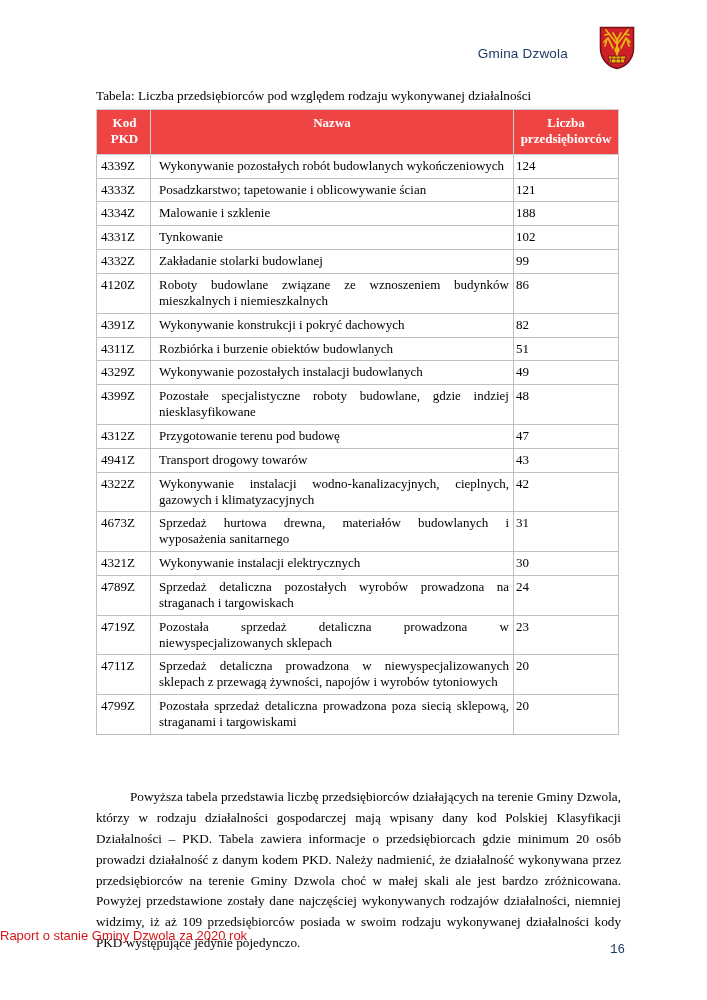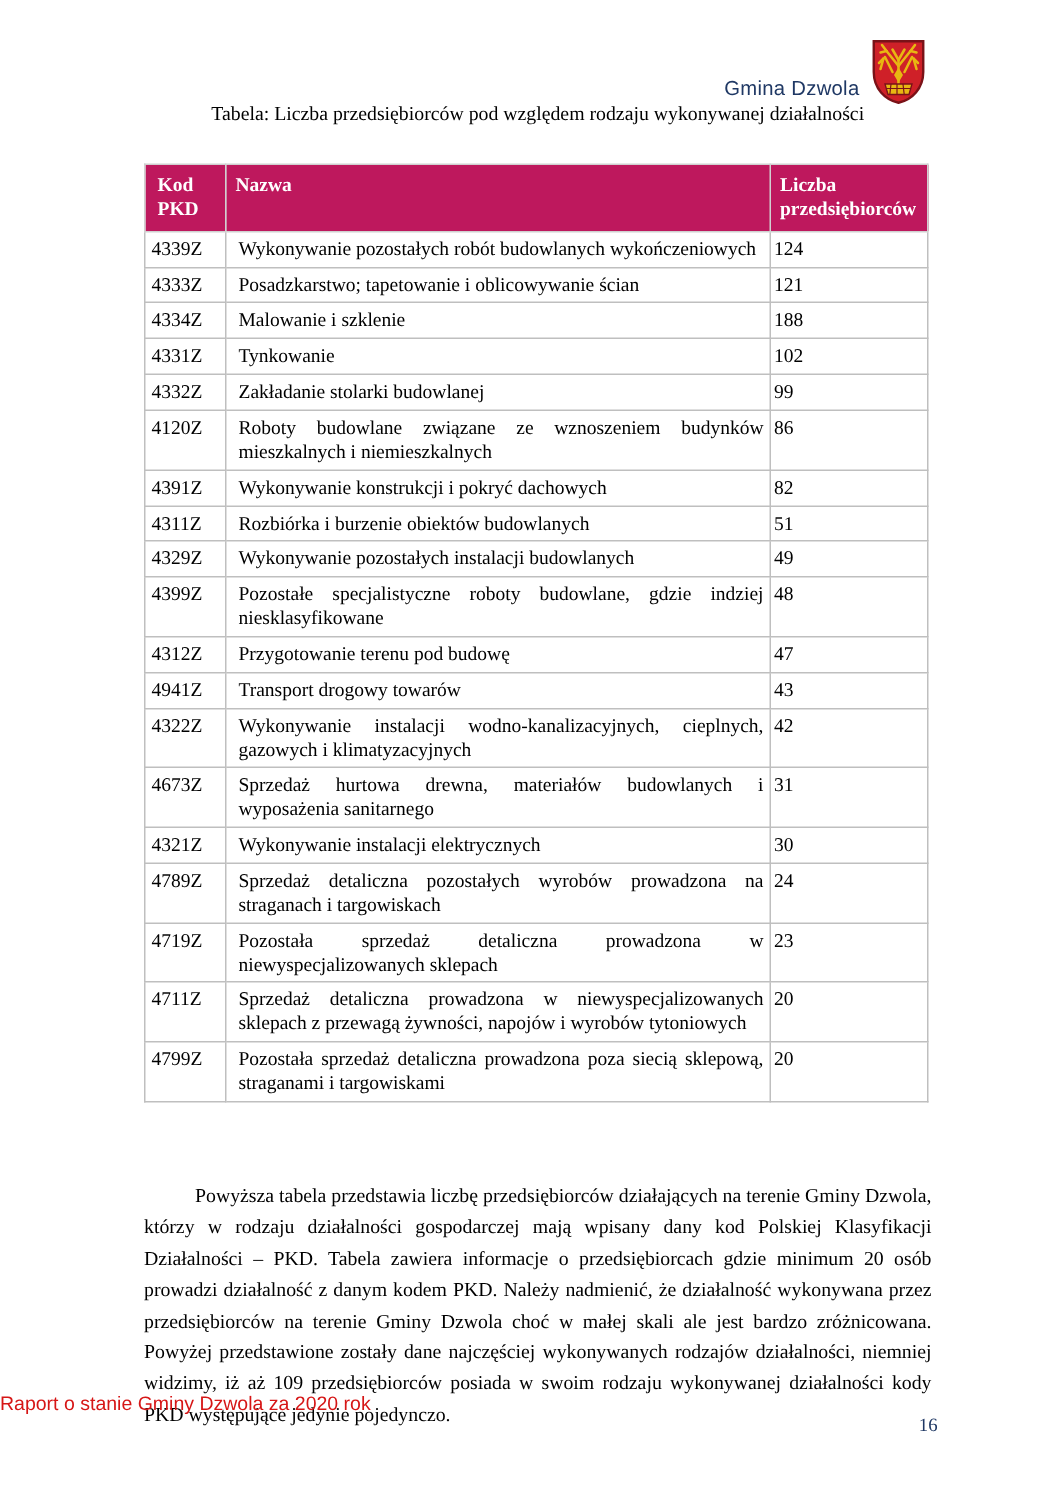--- a/index.html
+++ b/index.html
@@ -19,47 +19,46 @@
   
   .page-header {
     position: absolute;
     left: 0;
     top: 26px;
     width: 707px;
     height: 56px;
   }
   .header-inner {
     position: absolute;
-    right: 90px;
+    right: 72px;
     top: 0;
     display: flex;
-    align-items: center;
-    gap: 8px;
+    align-items: flex-start;
+    gap: 31px;
   }
   .header-title {
     font-family: "Liberation Sans", "DejaVu Sans", sans-serif;
     font-size: 13.5px;
     color: #1f3864;
     letter-spacing: 0.2px;
     white-space: nowrap;
     padding-top: 20px;
   }
   .crest {
     width: 36px;
     height: 44px;
     display: block;
   }
 
   
   .table-caption {
     position: absolute;
     left: 96px;
-    top: 68px;
+    top: 88px;
     width: 525px;
-    text-align: center;
     font-size: 13.2px;
     line-height: 1.25;
   }
 
   
   .pkd-table {
     position: absolute;
     left: 96px;
     top: 109px;
     width: 522px;
@@ -72,24 +71,24 @@
   .pkd-table col.c-count { width: 105px; }
 
   .pkd-table th,
   .pkd-table td {
     border: 1px solid #bfbfbf;
     vertical-align: top;
     padding: 3px 5px 4px 5px;
     line-height: 1.22;
   }
   .pkd-table thead th {
-    background: #be185d;
+    background: #ef4444;
     color: #ffffff;
     font-weight: bold;
-    text-align: left;
+    text-align: center;
     border-color: #d0d0d0;
     padding: 5px 6px 7px 6px;
     line-height: 1.22;
   }
   .pkd-table thead th.th-code { padding-left: 8px; }
   .pkd-table tbody td.td-code {
     text-align: left;
     padding-left: 4px;
     white-space: nowrap;
   }
@@ -129,21 +128,21 @@
     top: 928px;
     width: 707px;
     font-family: "Liberation Sans", "DejaVu Sans", sans-serif;
     font-size: 13px;
     color: #d61616;
   }
   .page-number {
     position: absolute;
     right: 82px;
     top: 943px;
-    font-family: Liberation Serif, serif;
+    font-family: Liberation Mono, monospace;
     font-size: 12.5px;
     color: #1f3864;
   }
 </style>
 </head>
 <body>
 
 <div class="page-header">
   <div class="header-inner">
     <div class="header-title">Gmina Dzwola</div>

